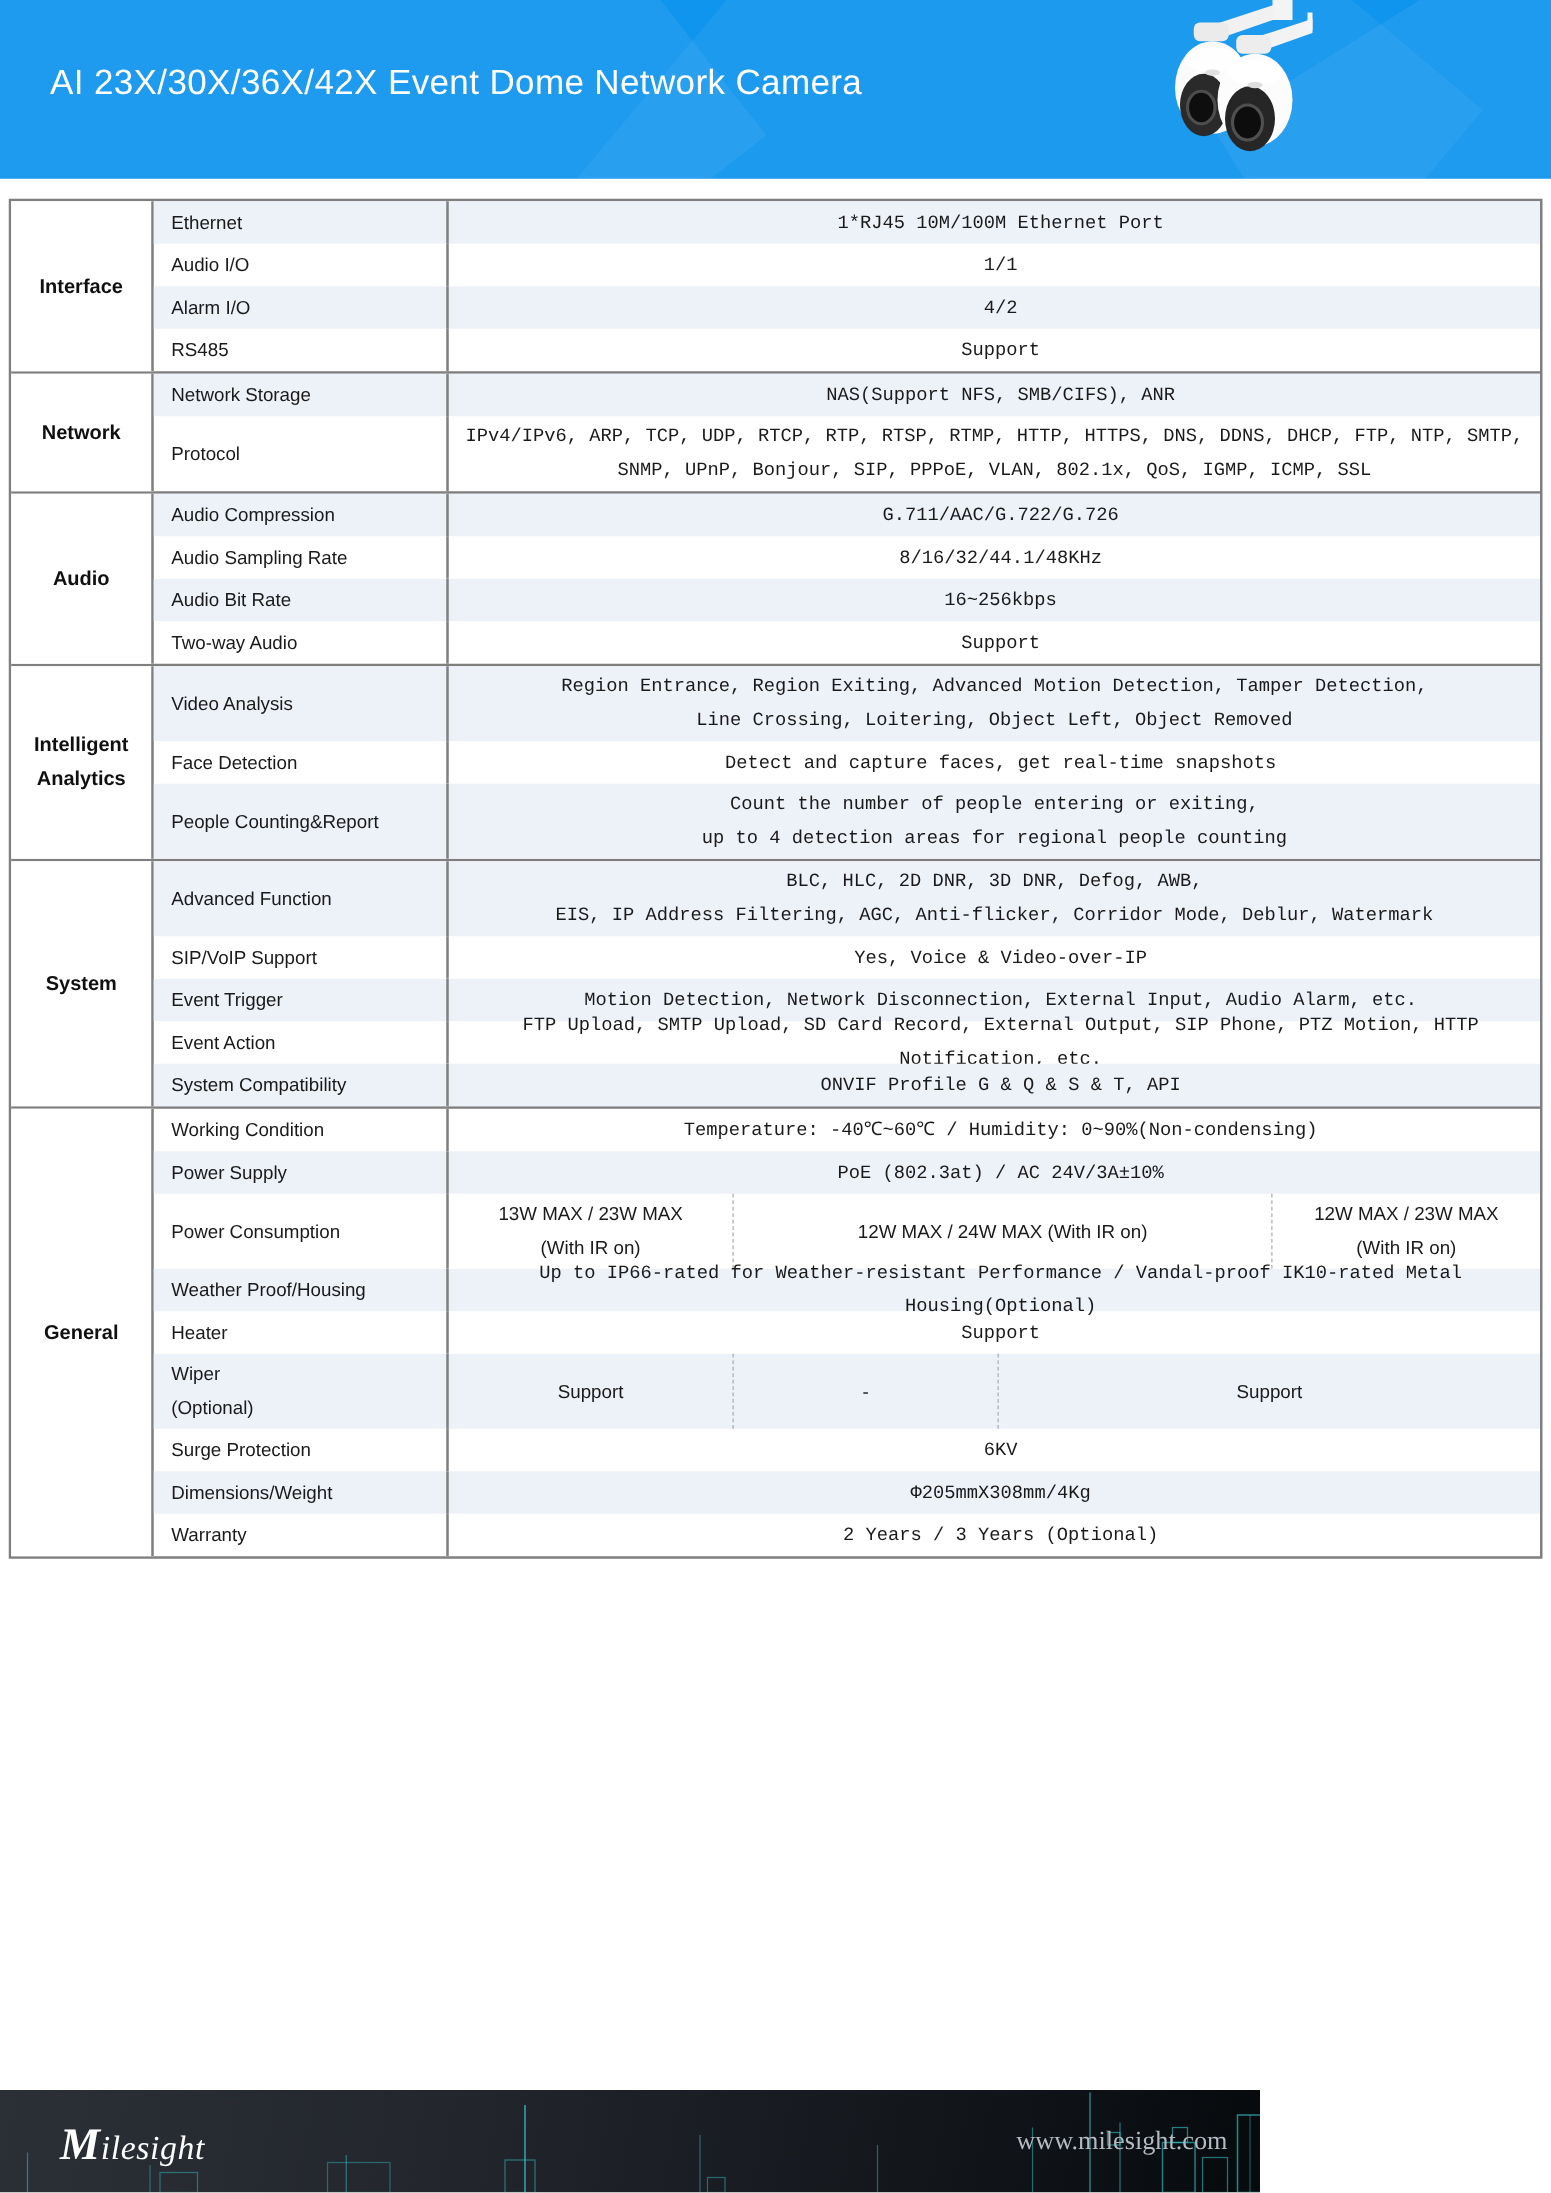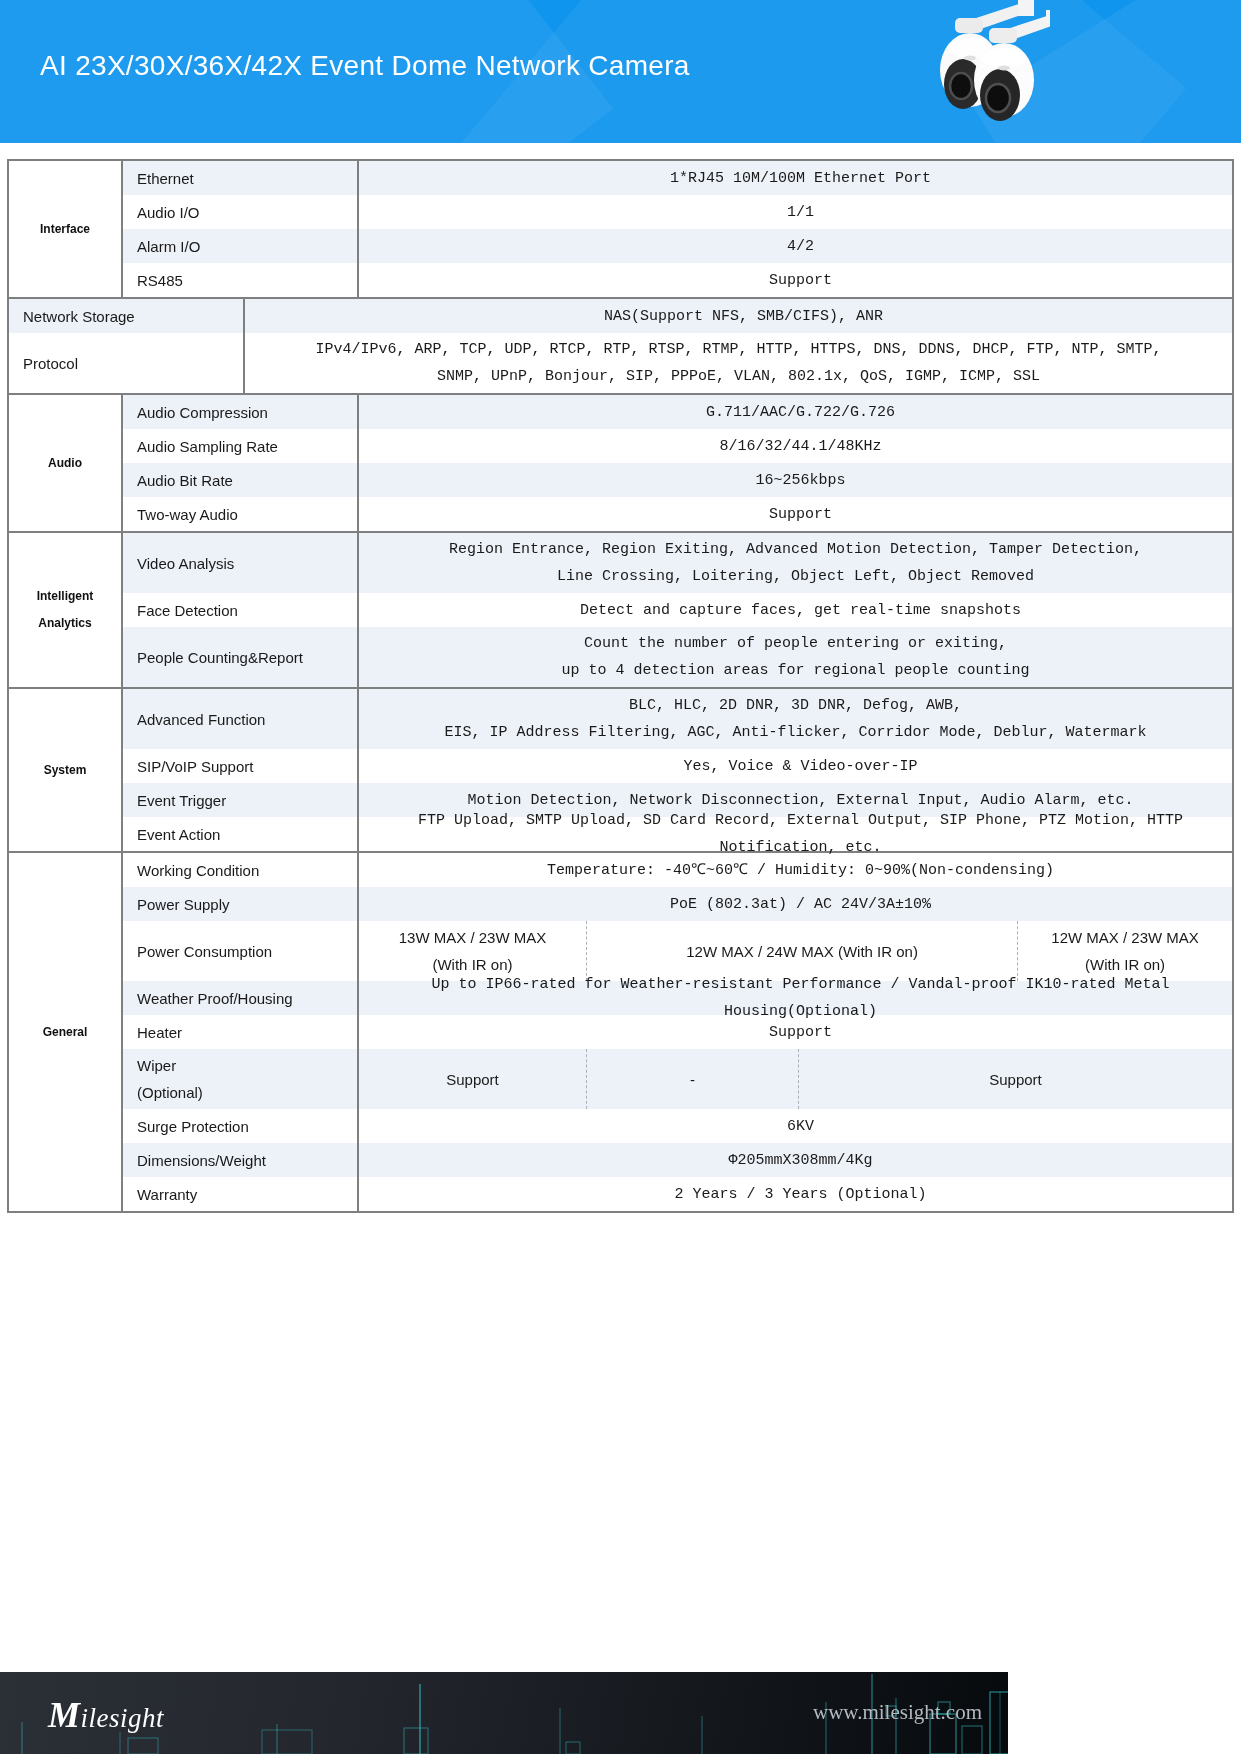--- a/index.html
+++ b/index.html
@@ -35,21 +35,21 @@
   
   .spec-table {
     position:absolute; left:7px; top:159px; width:1227px;
     border:2px solid #7f7f7f; box-sizing:border-box; background:#fff;
   }
   .section { display:flex; border-top:2px solid #7f7f7f; }
   .section:first-child { border-top:none; }
   .sec-name {
     flex:0 0 112px; width:112px; display:flex; flex-direction:column;
     justify-content:center; align-items:center; text-align:center;
-    font-weight:bold; font-size:12px; color:#101010; background:#fff;
+    font-weight:bold; font-size:16px; color:#101010; background:#fff;
     border-right:2px solid #7f7f7f; line-height:27px;
   }
   .rows { flex:1; display:flex; flex-direction:column; min-width:0; }
   .row { display:flex; }
   .row.shaded { background:#edf1f8; }
   .row.single { height:34px;gap:10px; }
   .row.tall { height:60px; }
   .cell-label {
     flex:0 0 236px; width:236px; box-sizing:border-box; padding-left:14px;
     border-right:2px solid #7f7f7f; display:flex; flex-direction:column;
@@ -155,20 +155,23 @@
           <div class="cell-label">
             <div class="line">RS485</div>
           </div>
           <div class="cell-value">
             <div class="line">Support</div>
           </div>
         </div>
       </div>
     </div>
     <div class="section">
+      <div class="sec-name">
+        <div class="line">Network</div>
+      </div>
       <div class="rows">
         <div class="row single shaded">
           <div class="cell-label">
             <div class="line">Network Storage</div>
           </div>
           <div class="cell-value">
             <div class="line">NAS(Support NFS, SMB/CIFS), ANR</div>
           </div>
         </div>
         <div class="row tall">
@@ -284,20 +287,28 @@
           <div class="cell-value">
             <div class="line">Motion Detection, Network Disconnection, External Input, Audio Alarm, etc.</div>
           </div>
         </div>
         <div class="row single">
           <div class="cell-label">
             <div class="line">Event Action</div>
           </div>
           <div class="cell-value">
             <div class="line">FTP Upload, SMTP Upload, SD Card Record, External Output, SIP Phone, PTZ Motion, HTTP Notification, etc.</div>
+          </div>
+        </div>
+        <div class="row single shaded">
+          <div class="cell-label">
+            <div class="line">System Compatibility</div>
+          </div>
+          <div class="cell-value">
+            <div class="line">ONVIF Profile G &amp; Q &amp; S &amp; T, API</div>
           </div>
         </div>
       </div>
     </div>
     <div class="section">
       <div class="sec-name">
         <div class="line">General</div>
       </div>
       <div class="rows">
         <div class="row single">

